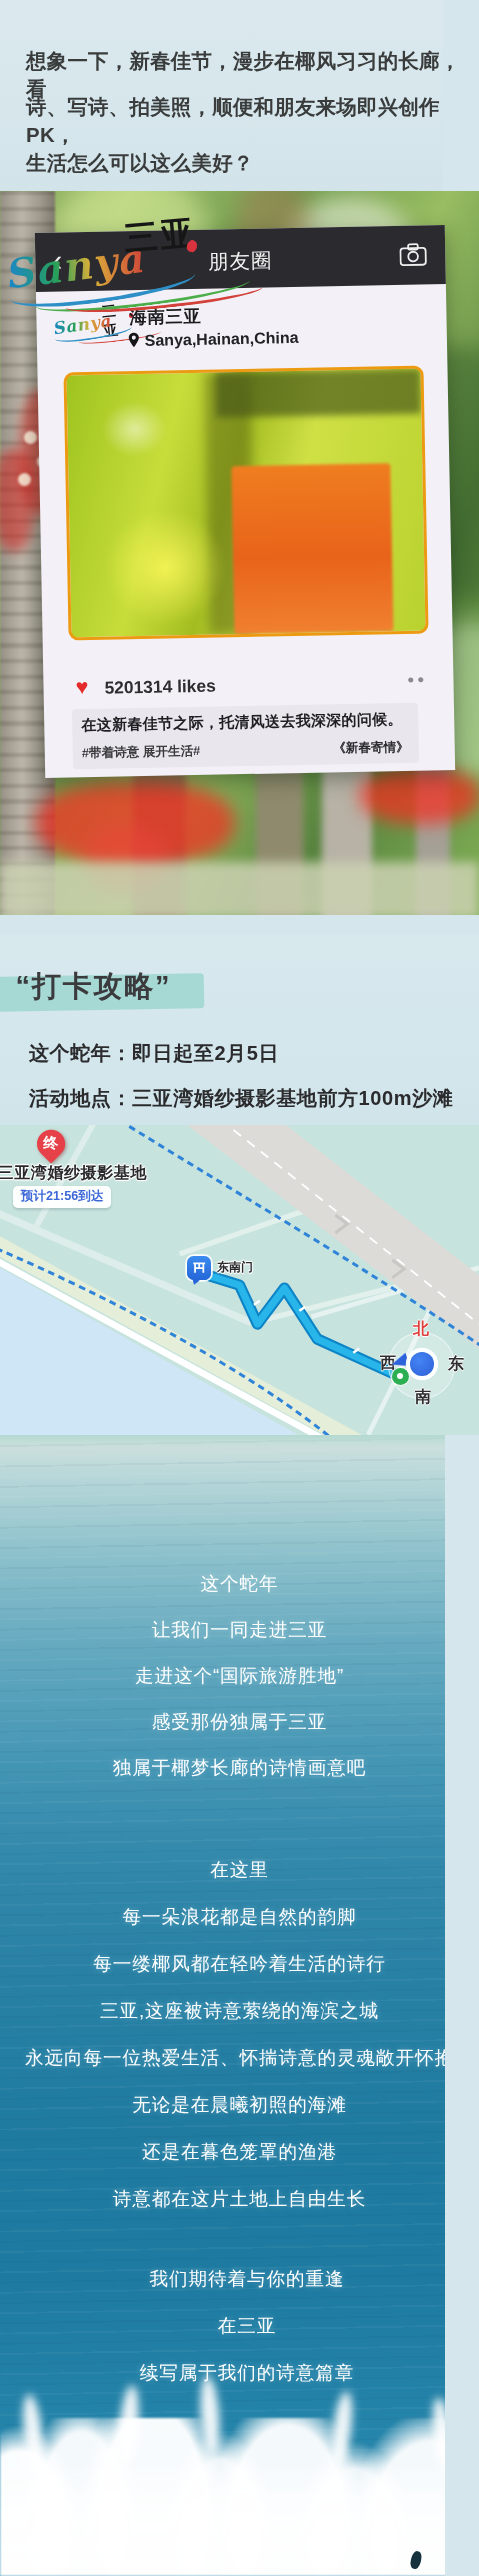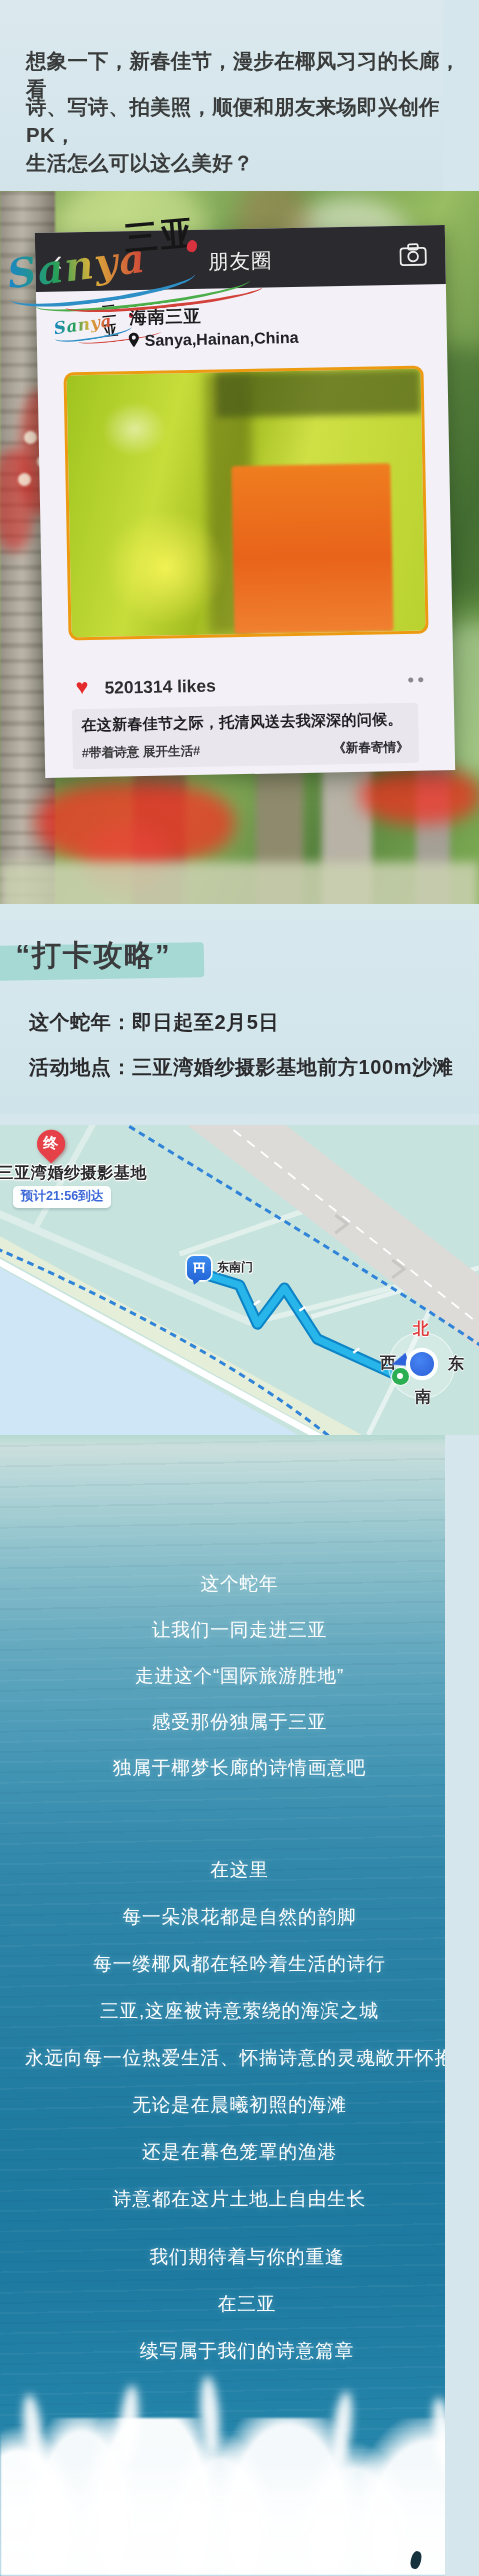--- a/index.html
+++ b/index.html
@@ -73,21 +73,21 @@
   .heart-icon { position:absolute; left:32px; top:0; font-size:21.6px; color:#e42a2a; line-height:25px; }
   .likes-text { position:absolute; left:61px; top:4.2px; font-size:17.4px; font-weight:600; color:#2e2e30; }
   .more-icon { position:absolute; right:26px; top:2.4px; font-size:18px; color:#8a8a8e; letter-spacing:3.6px; font-weight:700; }
   .caption-box { position:absolute; left:27.6px; top:477px; width:346px; height:60px; background:#e9e6ee; border-radius:3.6px; }
   .caption-main { position:absolute; left:9.6px; top:7.2px; font-size:15px; font-weight:700; color:#1f1f22; letter-spacing:0.3px; }
   .caption-tags { position:absolute; left:9.6px; right:9.6px; bottom:7.2px; display:flex; justify-content:space-between; }
   .hashtag { font-size:12.6px; font-weight:700; color:#3a3a3d; }
   .signature { font-size:12.6px; font-weight:600; color:#2c2c30; }
 
   
-  .guide { position:absolute; left:0; top:904px; width:479px; height:210px; background:linear-gradient(180deg,#d8e9ee,#cfe4ea); }
+  .guide { position:absolute; left:0; top:935px; width:479px; height:210px; background:linear-gradient(180deg,#d8e9ee,#cfe4ea); }
   .title-hl { position:absolute; left:-4.8px; top:40px; width:209px; height:35px; background:#a6d9d4; border-radius:3.6px; transform:rotate(-1deg); }
   .guide-title { position:absolute; left:15.6px; top:32px; font-size:29px; font-weight:800; color:#3b3b3e; letter-spacing:1.8px; }
   .guide-time { position:absolute; left:29px; top:105px; font-size:20px; font-weight:600; color:#2b2b2e; letter-spacing:0.6px; }
   .guide-place { position:absolute; left:29px; top:150px; font-size:20px; font-weight:600; color:#2b2b2e; letter-spacing:0.6px; }
 
   
   .map { position:absolute; left:0; top:1125px; width:479px; height:310px; overflow:hidden; background:#c7e3dd; }
   .map svg { position:absolute; left:0; top:0; }
   .end-pin { position:absolute; left:37px; top:4.8px; width:27.6px; height:27.6px; background:#e64048; border-radius:50% 50% 50% 0;
     transform:rotate(-45deg); box-shadow:0 1.8px 3.6px rgba(120,20,20,.4); }
@@ -117,21 +117,21 @@
   .start-dot::after { content:""; position:absolute; left:5.4px; top:5.4px; width:6px; height:6px; border-radius:50%; background:#fff; }
 
   
   .ocean { position:absolute; left:0; top:1435px; width:445px; height:1141px; overflow:hidden;
     background:linear-gradient(180deg,#d2e2df 0%,#b5d6d8 4%,#8fc2cc 10%,#63a8bf 19%,#4395b4 29%,#2f86a9 39%,#2680a4 50%,#1f7aa0 62%,#1e7aa1 74%,#2382a8 85%,#2c8bae 94%,#3f97b7 100%); }
   .ocean::before { content:""; position:absolute; inset:0;
     background:repeating-linear-gradient(179deg,rgba(255,255,255,.045) 0 1.8px,transparent 1.8px 10.2px,rgba(8,50,80,.05) 10.2px 12px,transparent 12px 20.4px); }
   .ocean-topband { position:absolute; left:0; top:0; width:100%; height:12px; background:linear-gradient(180deg,rgba(175,216,207,.9),rgba(175,216,207,0)); }
   .stanza { position:absolute; left:0; width:479px; text-align:center; color:#fff; font-size:18.6px; font-weight:500; letter-spacing:0.9px;
     text-shadow:0 0 6px rgba(230,250,255,.35); }
-  .s1 { top:126px; line-height:46px; } .s2 { top:411px; line-height:47px; } .s3 { top:798px; line-height:47px;padding-left:15px; }
+  .s1 { top:126px; line-height:46px; } .s2 { top:411px; line-height:47px; } .s3 { top:820px; line-height:47px;padding-left:15px; }
   .wave-zone { position:absolute; left:0; top:983px; width:479px; height:158px; filter:blur(1.2px);
     background:
       radial-gradient(84px 144px at 4% 72%, rgba(255,255,255,.98) 56%, rgba(255,255,255,0) 74%),
       radial-gradient(78px 162px at 17% 64%, rgba(255,255,255,.95) 54%, rgba(255,255,255,0) 74%),
       radial-gradient(96px 180px at 32% 58%, rgba(255,255,255,.97) 55%, rgba(255,255,255,0) 75%),
       radial-gradient(72px 132px at 46% 70%, rgba(255,255,255,.92) 52%, rgba(255,255,255,0) 74%),
       radial-gradient(102px 168px at 60% 63%, rgba(255,255,255,.95) 55%, rgba(255,255,255,0) 75%),
       radial-gradient(78px 126px at 74% 74%, rgba(255,255,255,.9) 52%, rgba(255,255,255,0) 74%),
       radial-gradient(108px 150px at 90% 66%, rgba(255,255,255,.95) 54%, rgba(255,255,255,0) 75%),
       linear-gradient(180deg, rgba(255,255,255,0) 0 28%, rgba(255,255,255,.8) 58%, #ecf5f4 80%, #dfeef0 100%); }

